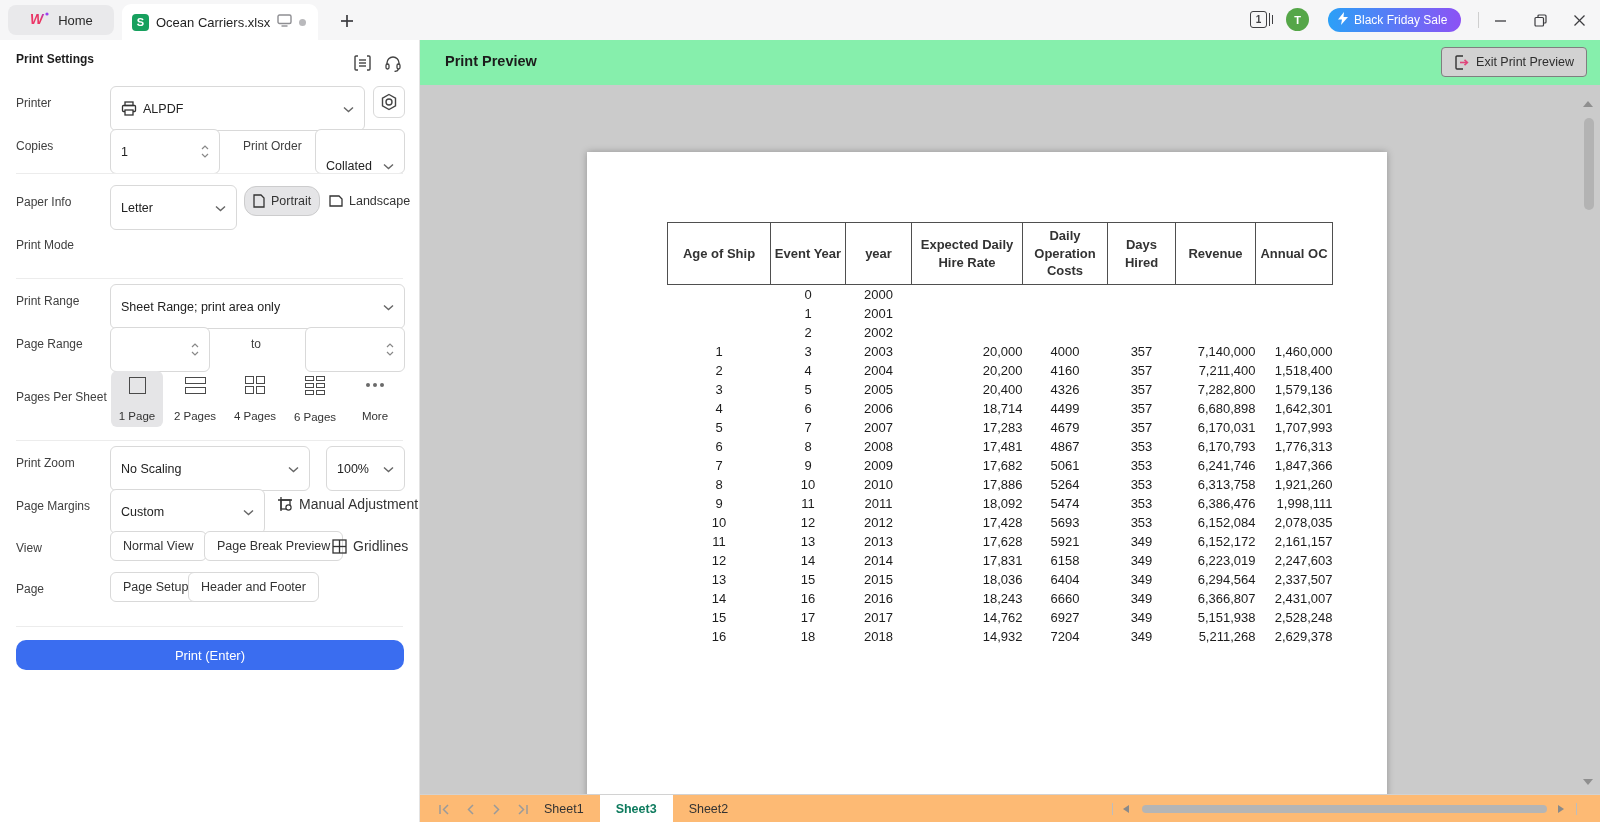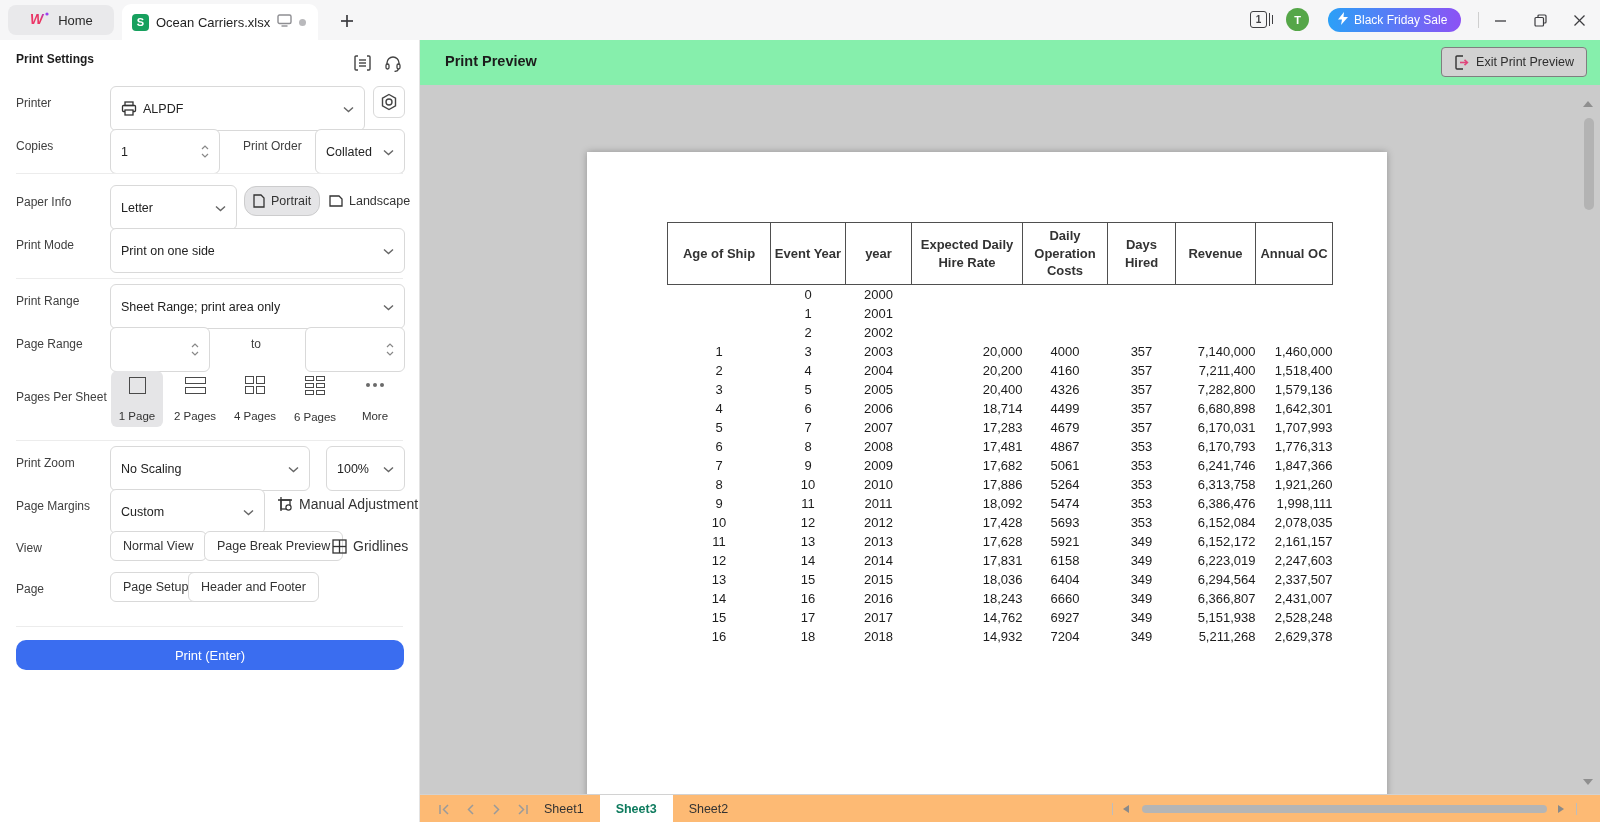--- a/index.html
+++ b/index.html
@@ -206,21 +206,21 @@
     <span class="spin">
       <svg width="8" height="5" viewBox="0 0 8 5">
           <polyline points="1,4 4,1 7,4" fill="none" stroke="#888" stroke-width="1.2"></polyline>
         </svg>
       <svg width="8" height="5" viewBox="0 0 8 5">
           <polyline points="1,1 4,4 7,1" fill="none" stroke="#888" stroke-width="1.2"></polyline>
         </svg>
     </span>
   </div>
   <div class="lbl" style="left:243px; top:99px;">Print Order</div>
-  <div class="ctl" style="left:315px; top:89px; width:90px;">
+  <div class="ctl" style="left:315px; top:89px; width:90px;align-items:flex-end;">
     <span>Collated</span>
     <span class="grow">
       <svg width="11" height="7" viewBox="0 0 11 7">
           <polyline points="1,1.5 5.5,5.5 10,1.5" fill="none" stroke="#666" stroke-width="1.4"></polyline>
         </svg>
     </span>
   </div>
 
   <div class="hr" style="top:133px;"></div>
 
@@ -244,28 +244,20 @@
   <div class="flatseg" style="left:321px; top:146px;">
     <span style="display:flex;">
       <svg width="14" height="12" viewBox="0 0 14 12">
           <path d="M1 1 h9 l3 3 v7 h-12 z" fill="none" stroke="#333" stroke-width="1.3"></path>
         </svg>
     </span>
     <span>Landscape</span>
   </div>
 
   <div class="lbl" style="top:198px;">Print Mode</div>
-  <div class="ctl" style="left:110px; top:188px; width:295px;">
-    <span>Print on one side</span>
-    <span class="grow">
-      <svg width="11" height="7" viewBox="0 0 11 7">
-          <polyline points="1,1.5 5.5,5.5 10,1.5" fill="none" stroke="#666" stroke-width="1.4"></polyline>
-        </svg>
-    </span>
-  </div>
 
   <div class="hr" style="top:238px;"></div>
 
   <div class="lbl" style="top:254px;">Print Range</div>
   <div class="ctl" style="left:110px; top:244px; width:295px;">
     <span>Sheet Range; print area only</span>
     <span class="grow">
       <svg width="11" height="7" viewBox="0 0 11 7">
           <polyline points="1,1.5 5.5,5.5 10,1.5" fill="none" stroke="#666" stroke-width="1.4"></polyline>
         </svg>

